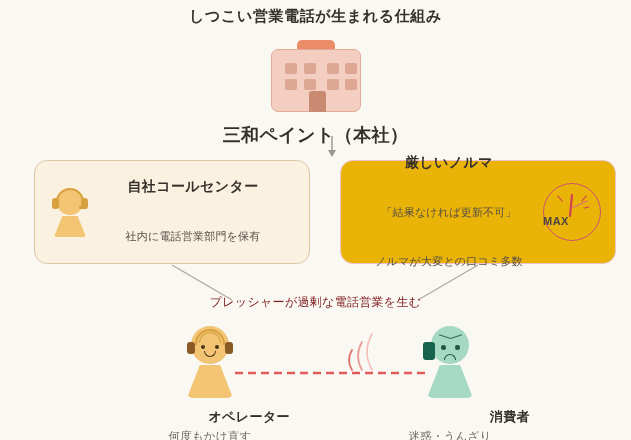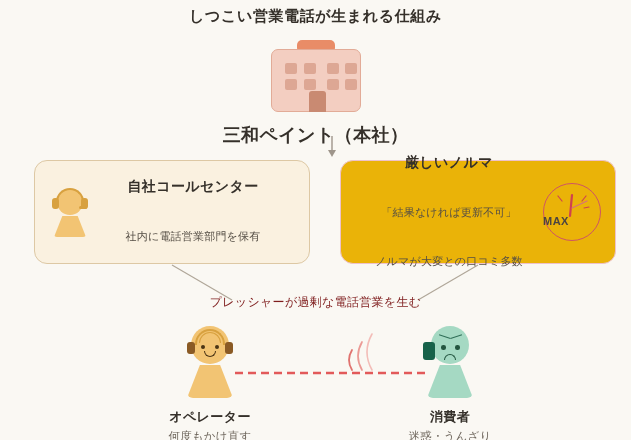--- a/index.html
+++ b/index.html
@@ -389,20 +389,21 @@
     border-radius: 6px;
     clip-path: polygon(28% 0, 72% 0, 100% 100%, 0 100%);
   }
 
   .fig-title {
     margin-top: 6px;
     font-size: 13px;
     font-weight: 700;
     color: #35302a;
     letter-spacing: .4px;
+    text-align: right;
   }
   .fig-sub {
     margin-top: 3px;
     font-size: 11.5px;
     color: #6e665c;
     letter-spacing: .2px;
   }
 </style>
 </head>
 <body>

